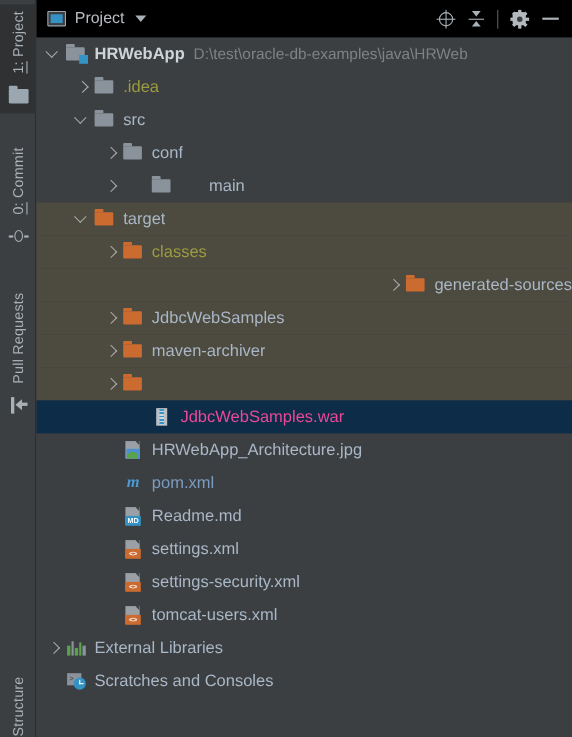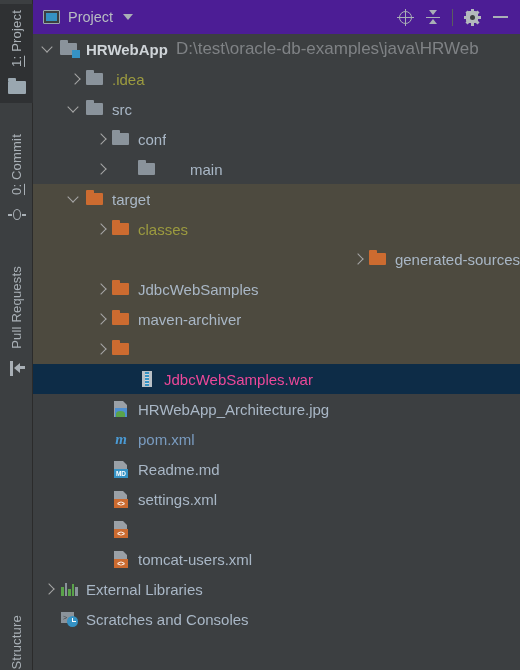--- a/index.html
+++ b/index.html
@@ -59,21 +59,21 @@
     border-right:6px solid #a9b0b6;
   }
   .ico-pr .tail { position:absolute; left:9px; top:5px; width:6px; height:3px; background:#a9b0b6; }
 
   
   .panel { flex: 1 1 auto; height: 670px; background: #3c3f41; position: relative; overflow: hidden; }
 
   
   .panel-header {
     height: 34px; display: flex; align-items: center;
-    padding: 0 6px 0 10px; background: #4c1d95;
+    padding: 0 6px 0 10px; background: #000000;
   }
   .ph-icon-project { width: 17px; height: 14px; position: relative; margin-right: 8px; flex: 0 0 auto; }
   .ph-icon-project .frame {
     position:absolute; inset:0; border:1.6px solid #9aa7b0; border-radius:1px; background:#3c3f41;
   }
   .ph-icon-project .fill { position:absolute; left:3px; top:3px; right:3px; bottom:3px; background:#3592c4; }
   .ph-title { color:#b7bdc2; font-size:14.5px; white-space:nowrap; }
   .ph-caret {
     width:0;height:0;border-left:5px solid transparent;border-right:5px solid transparent;
     border-top:6px solid #a9b0b6; margin-left:10px;
@@ -126,21 +126,21 @@
   .twisty { width:20px;height:30px;flex:0 0 20px; position:relative; }
   .twisty.right::before, .twisty.down::before {
     content:""; position:absolute; left:6px; top:11px; width:7px;height:7px;
     border-right:1.7px solid #a6a6a6; border-bottom:1.7px solid #a6a6a6;
   }
   .twisty.right::before { transform:rotate(-45deg); }
   .twisty.down::before  { transform:rotate(45deg); top:9px; left:4px; }
   .node-ico { width:20px;height:20px;flex:0 0 20px;position:relative;margin-right:7px; }
   .label { overflow:hidden; }
   .label.bold { font-weight:bold; color:#cfd4d8; }
-  .path { color:#7f8285; font-size:17px; margin-left:8px; overflow:hidden; }
+  .path { color:#7f8285; font-size:14px; margin-left:8px; overflow:hidden; }
 
   
   .fold { position:absolute; left:1px; top:4px; width:17px; height:12px; border-radius:0 1px 1px 1px; }
   .fold::before { content:""; position:absolute; left:0; top:-3px; width:8px;height:3px; border-radius:1px 1px 0 0; }
   .fold.gray { background:#8a939b; } .fold.gray::before { background:#8a939b; }
   .fold.orange { background:#cc6b30; } .fold.orange::before { background:#cc6b30; }
   .mod-badge { position:absolute; right:-1px; bottom:1px; width:8px;height:8px; background:#3592c4; }
 
   
   .sheet { position:absolute; left:3px; top:2px; width:13px;height:16px; background:#9aa0a6; }
@@ -375,20 +375,21 @@
             <span class="badge xml">&lt;&gt;</span>
           </span>
           <span class="label">settings.xml</span>
         </div>
         <div class="row" style="padding-left: 58px;">
           <span class="twisty"></span>
           <span class="node-ico">
             <span class="sheet"></span>
             <span class="badge xml">&lt;&gt;</span>
           </span>
+          <span class="label">settings-security.xml</span>
         </div>
         <div class="row" style="padding-left: 58px;">
           <span class="twisty"></span>
           <span class="node-ico">
             <span class="sheet"></span>
             <span class="badge xml">&lt;&gt;</span>
           </span>
           <span class="label">tomcat-users.xml</span>
         </div>
         <div class="row" style="padding-left: 6px;">

